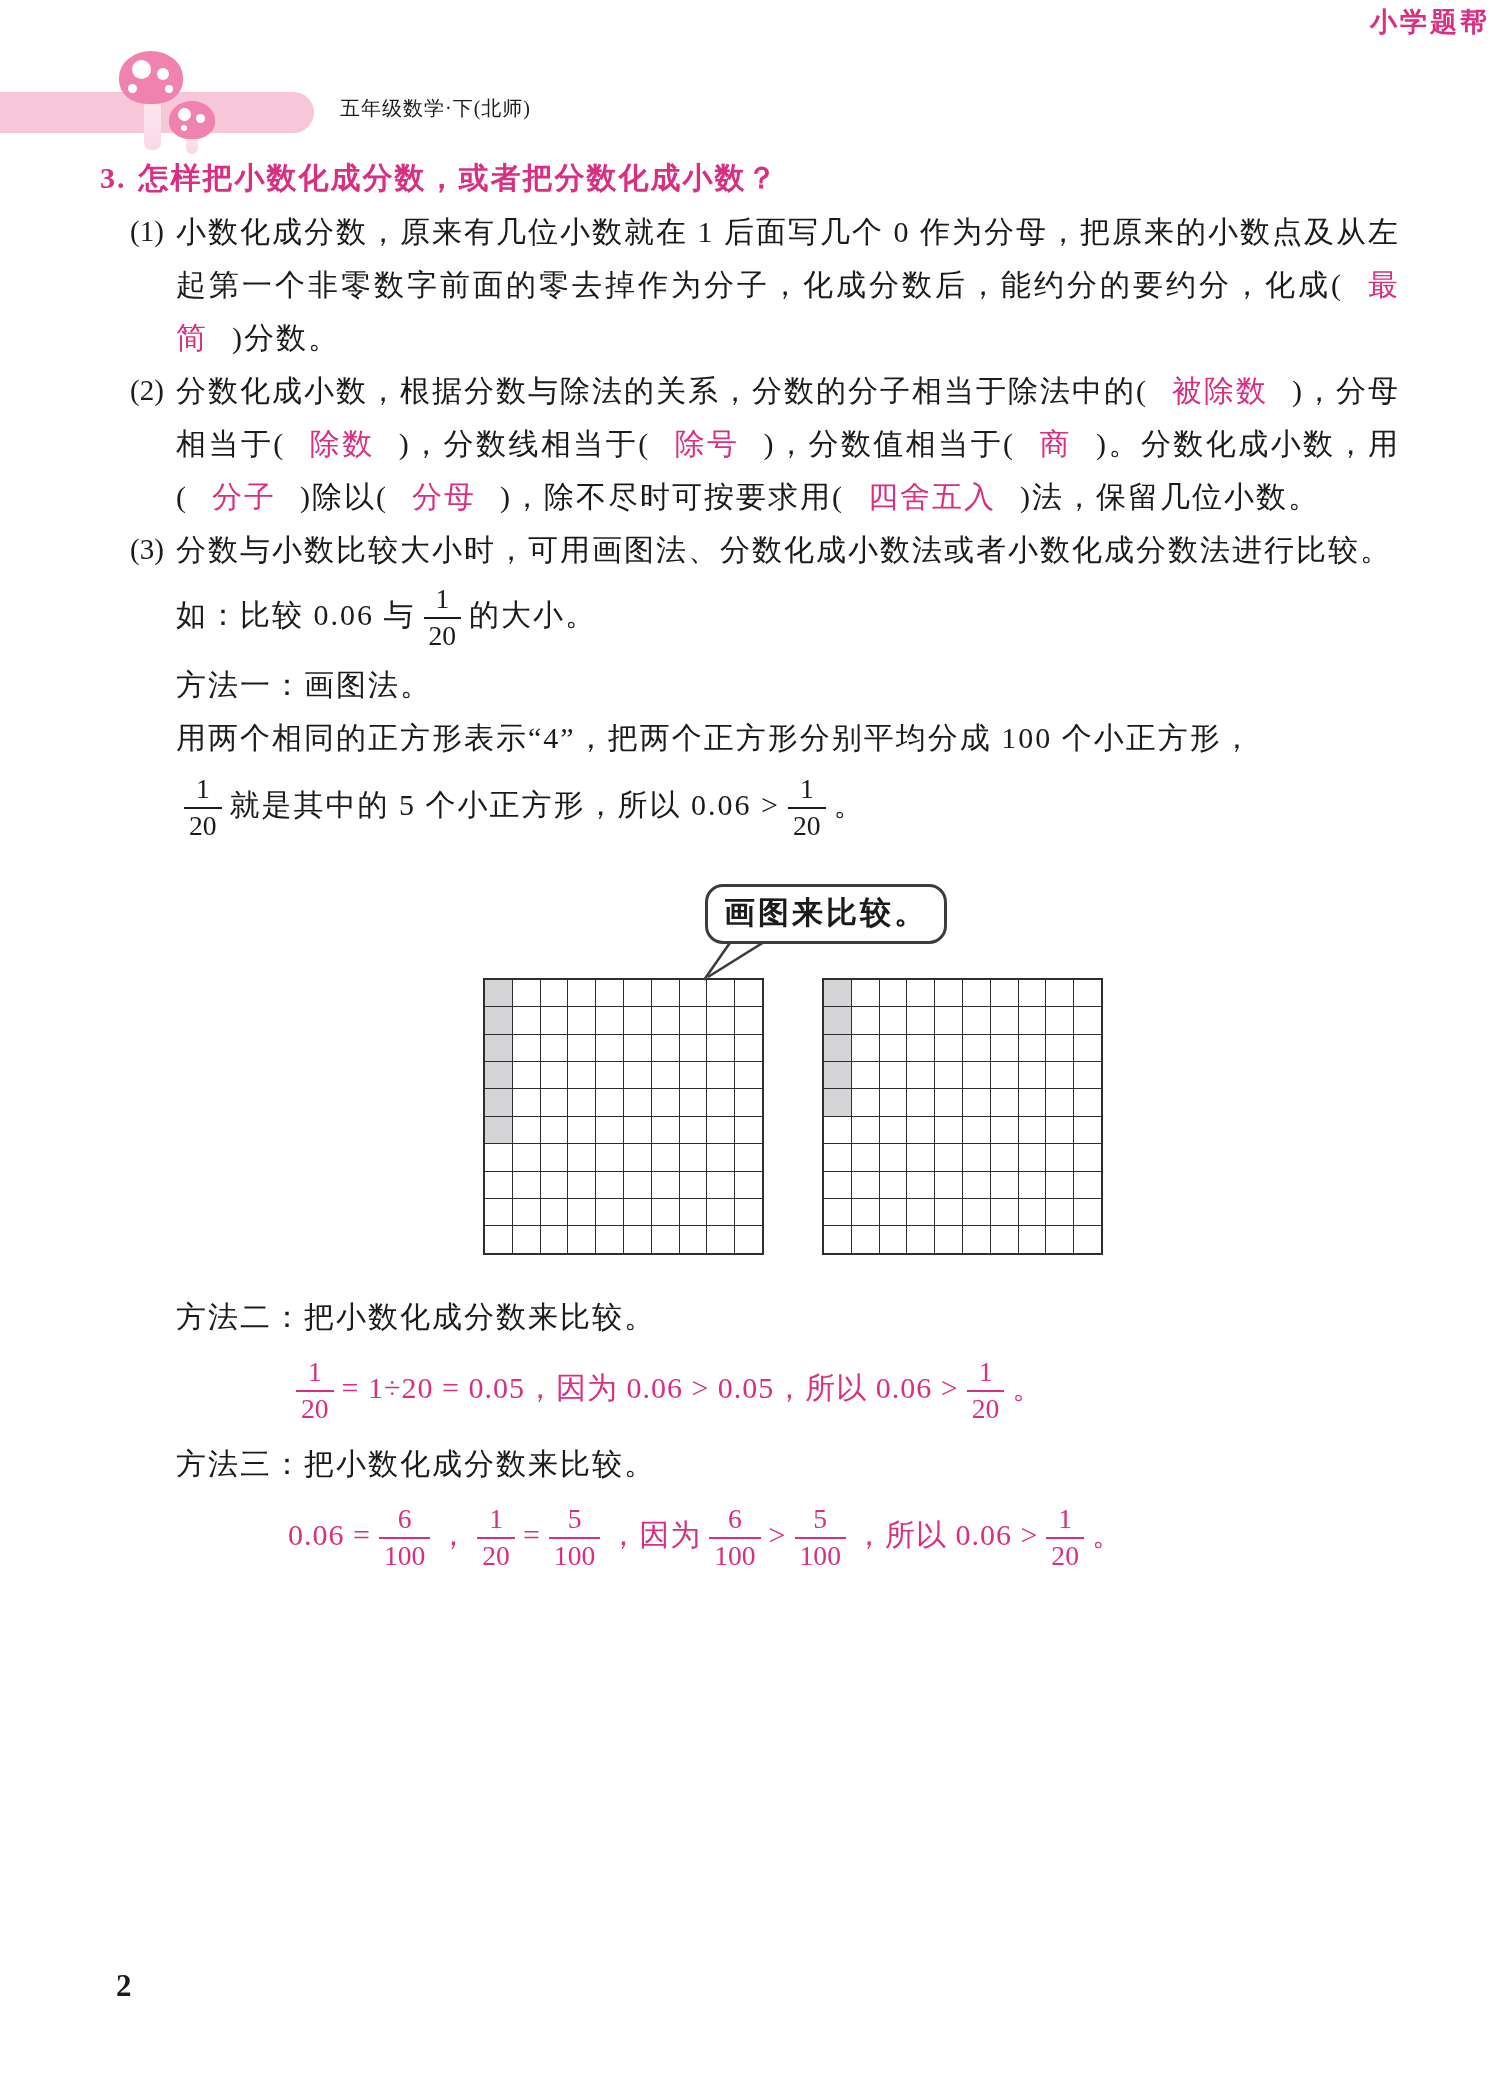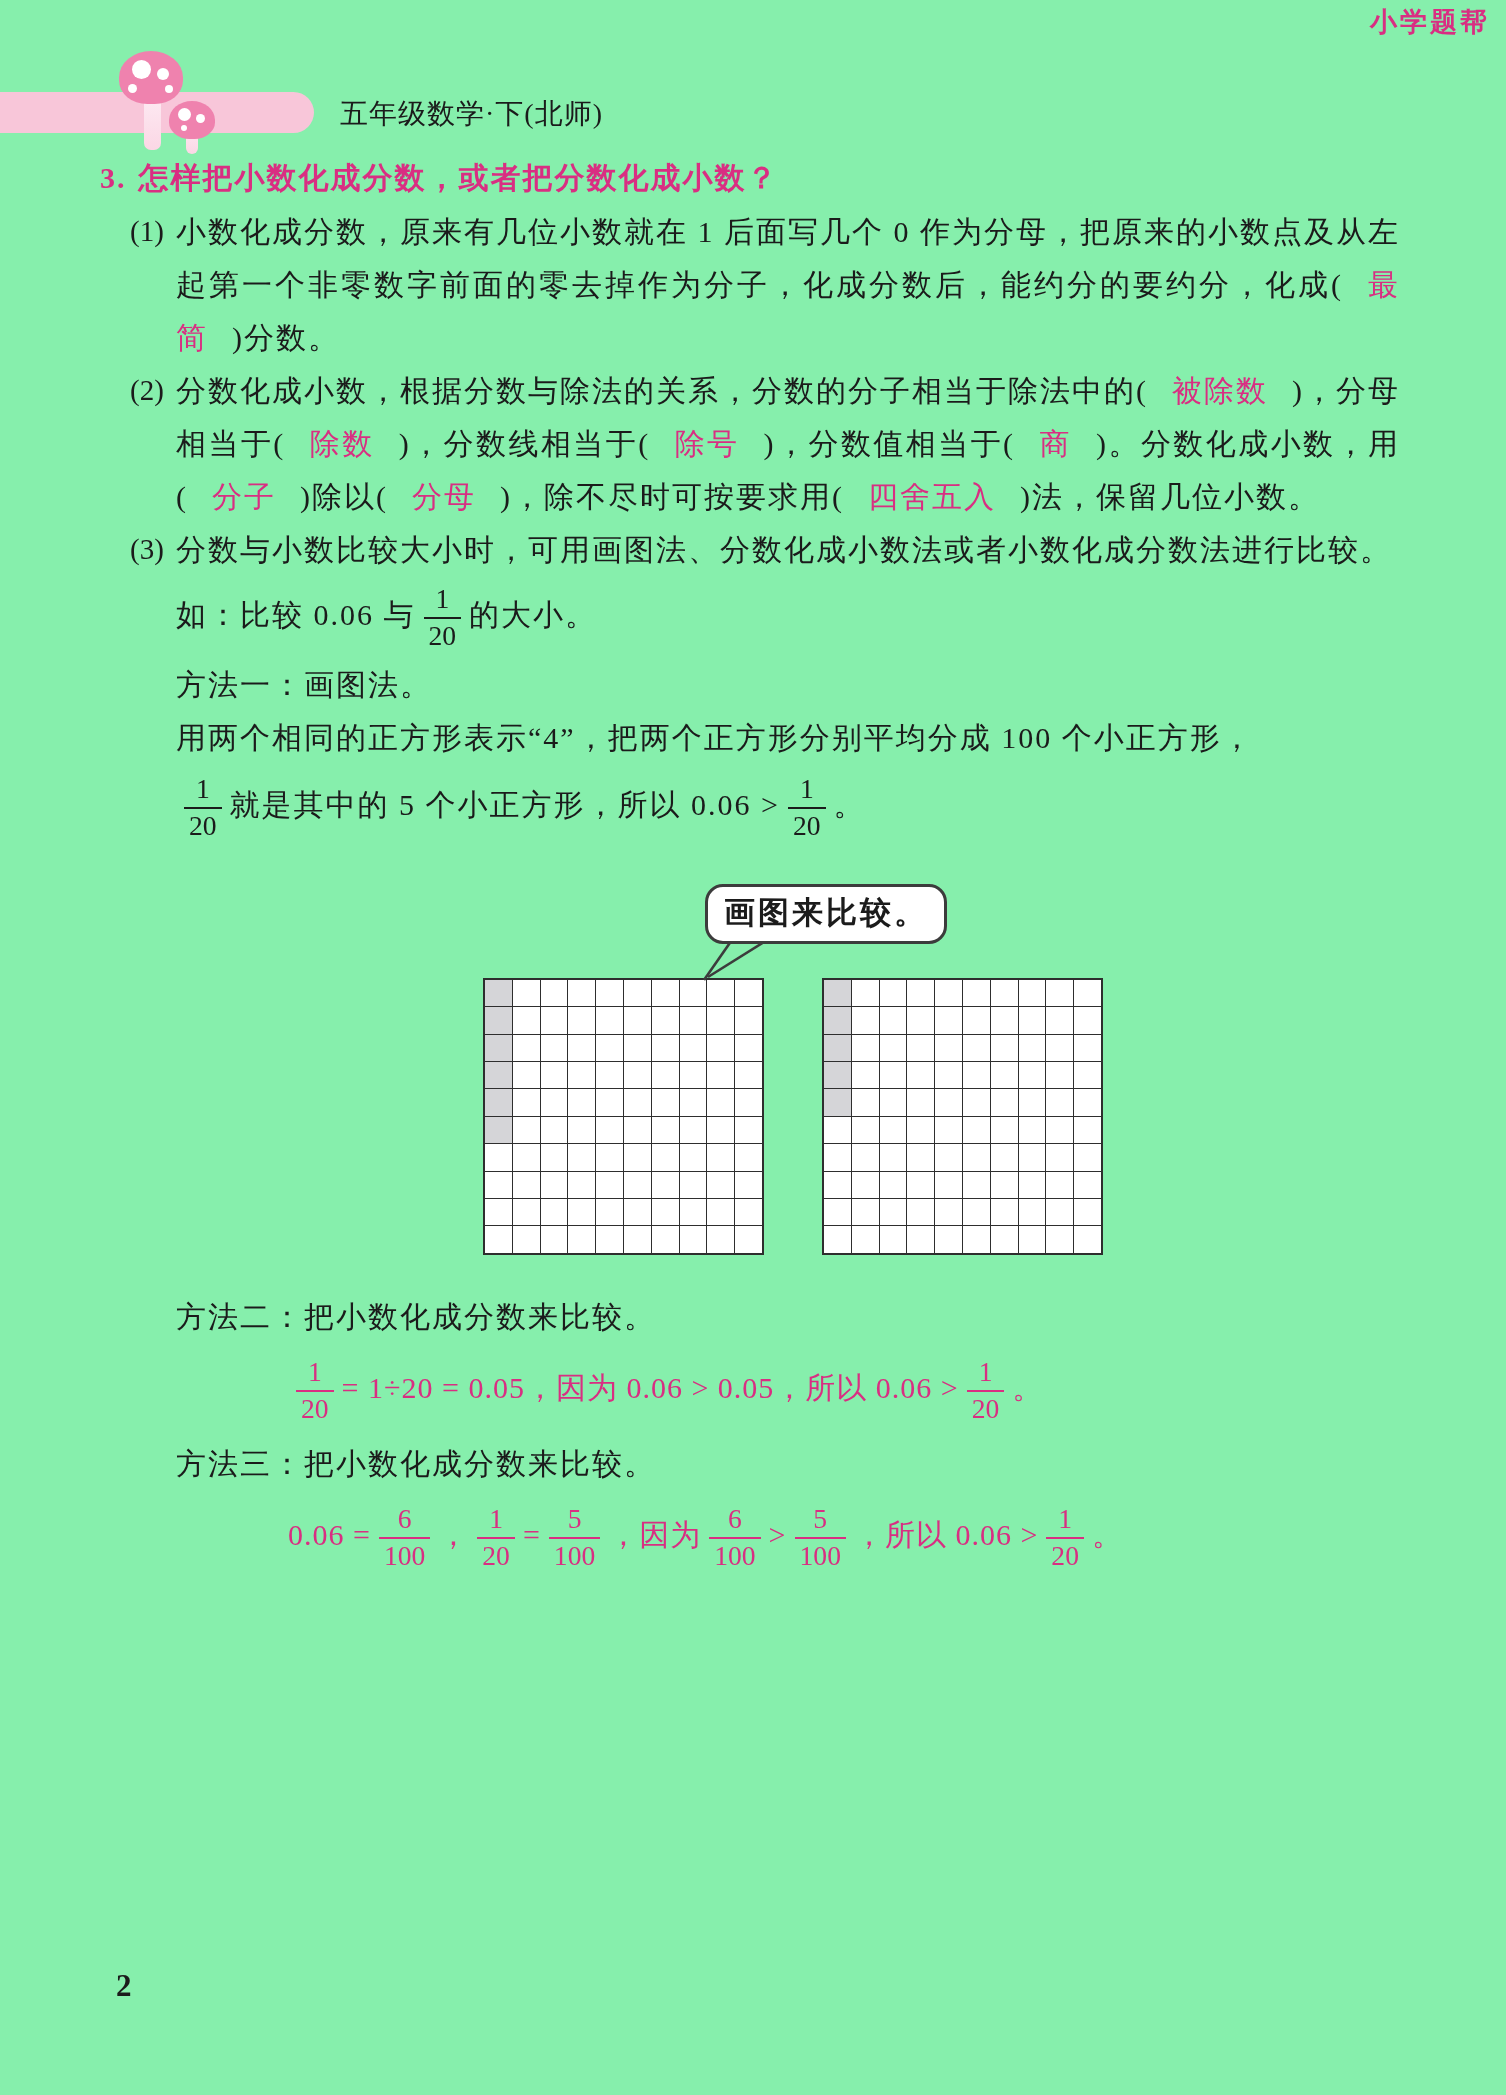--- a/index.html
+++ b/index.html
@@ -1,31 +1,31 @@
 <!DOCTYPE html>
 <html><head>
 <meta charset="utf-8">
 <style>
   * { margin:0; padding:0; box-sizing:border-box; }
   html,body { background:#9a9a9a; }
   .page {
     position:relative; width:1506px; height:2095px; margin:0 auto;
-    background:#86efac; overflow:hidden;
+    background:#ffffff; overflow:hidden;
     font-family:"Liberation Serif","DejaVu Serif",serif;
     color:var(--ink,#1b1b1b);
     --accent:#d92e82; --band:#f8c6d9; --mushroom:#ef82ae;
     --mushroom-light:#fbd7e5; --shade:#d5d5d8; --gridline:#2e2e2e; --ink:#1b1b1b;
   }
   
   .band { position:absolute; left:0; top:92px; width:314px; height:41px;
           background:var(--band); border-radius:0 21px 21px 0; z-index:1; }
   .brand { position:absolute; right:16px; top:4px; font-size:27px; font-weight:bold;
            color:var(--accent); letter-spacing:3px; z-index:3;
            font-family:"Liberation Sans","DejaVu Sans",sans-serif; }
-  .subject { position:absolute; left:340px; top:95px; font-size:28px; letter-spacing:1px; z-index:2; }
+  .subject { position:absolute; left:340px; top:95px; font-size:20px; letter-spacing:1px; z-index:2; }
   .m-stem { position:absolute; background:linear-gradient(#fdeaf2,var(--mushroom-light));
             border-radius:7px; z-index:2; }
   .m-cap  { position:absolute; background:var(--mushroom); border-radius:52% 52% 46% 46%; z-index:3; }
   .m-spot { position:absolute; background:#fff; border-radius:50%; }
   
   .content { position:absolute; left:100px; top:150px; width:1300px; }
   .qtitle { color:var(--accent); font-size:30px; font-weight:bold; line-height:55px; letter-spacing:2px; }
   .qtitle .qnum { margin-right:12px; }
   .item { position:relative; padding-left:76px; }
   .marker { position:absolute; left:30px; top:0; font-size:29px; line-height:53px; }

